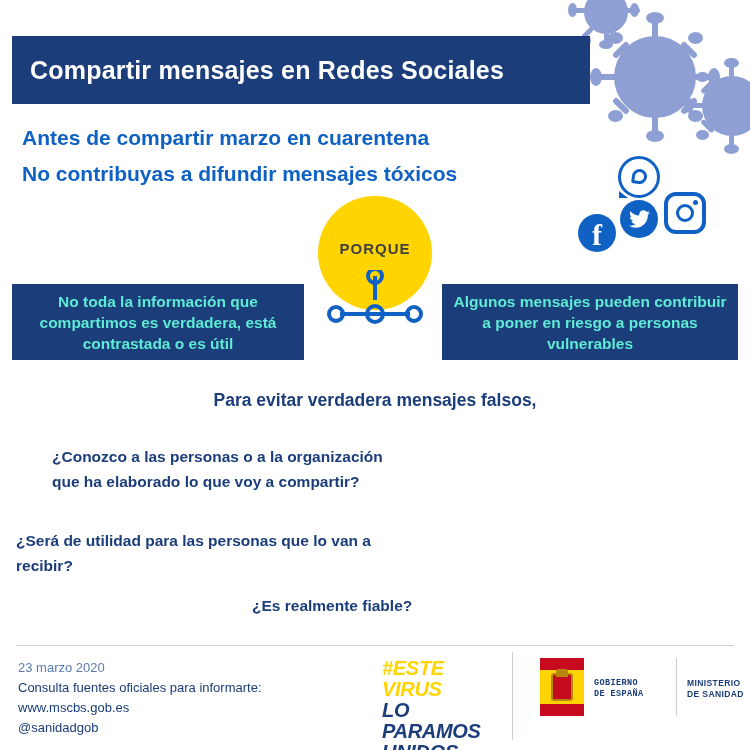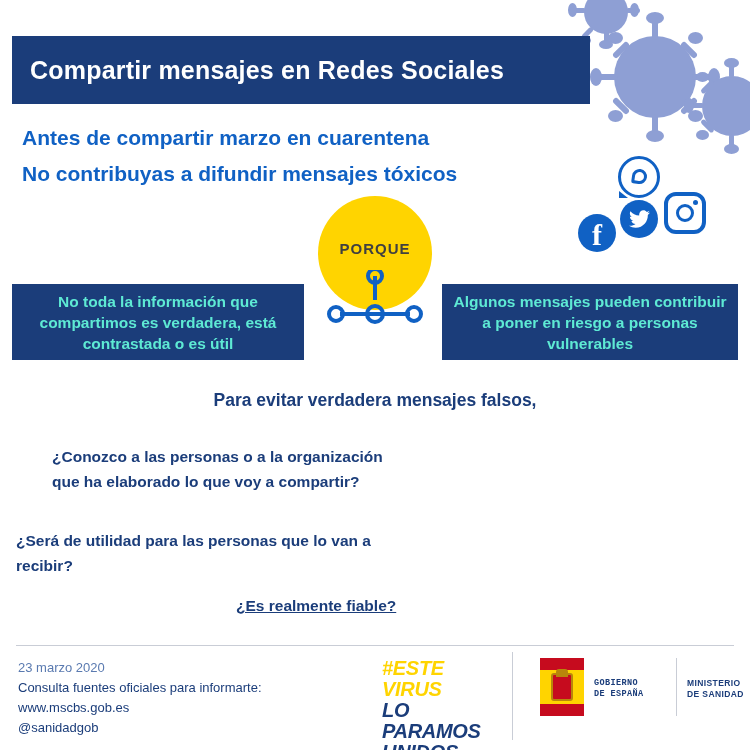--- a/index.html
+++ b/index.html
@@ -182,21 +182,21 @@
   .q .txt { position: relative; z-index: 2; }
 
   .q1 { left: 4px;  top: 444px; width: 360px; margin-left: 48px; }
   .q1 .dot { left: -7px; top: -6px; }
   .q2 { left: 16px;  top: 528px; width: 360px; }
   .q2 .dot { left: -7px; top: -6px; }
   .q3 { left: 408px; top: 444px; width: 330px; }
   .q3 .dot { left: -7px; top: -6px; }
   .q4 { left: 408px; top: 510px; width: 330px; }
   .q4 .dot { left: -7px; top: -6px; }
-  .q5 { left: 236px; top: 593px; width: 280px; text-decoration: underline; }
+  .q5 { left: 252px; top: 593px; width: 280px; }
   .q5 .dot { left: -7px; top: -6px; }
 
   
   .footer-rule {
     position: absolute;
     left: 16px; top: 645px;
     width: 718px; height: 1px;
     background: #c9cdd6;
   }
   .footer-left {

